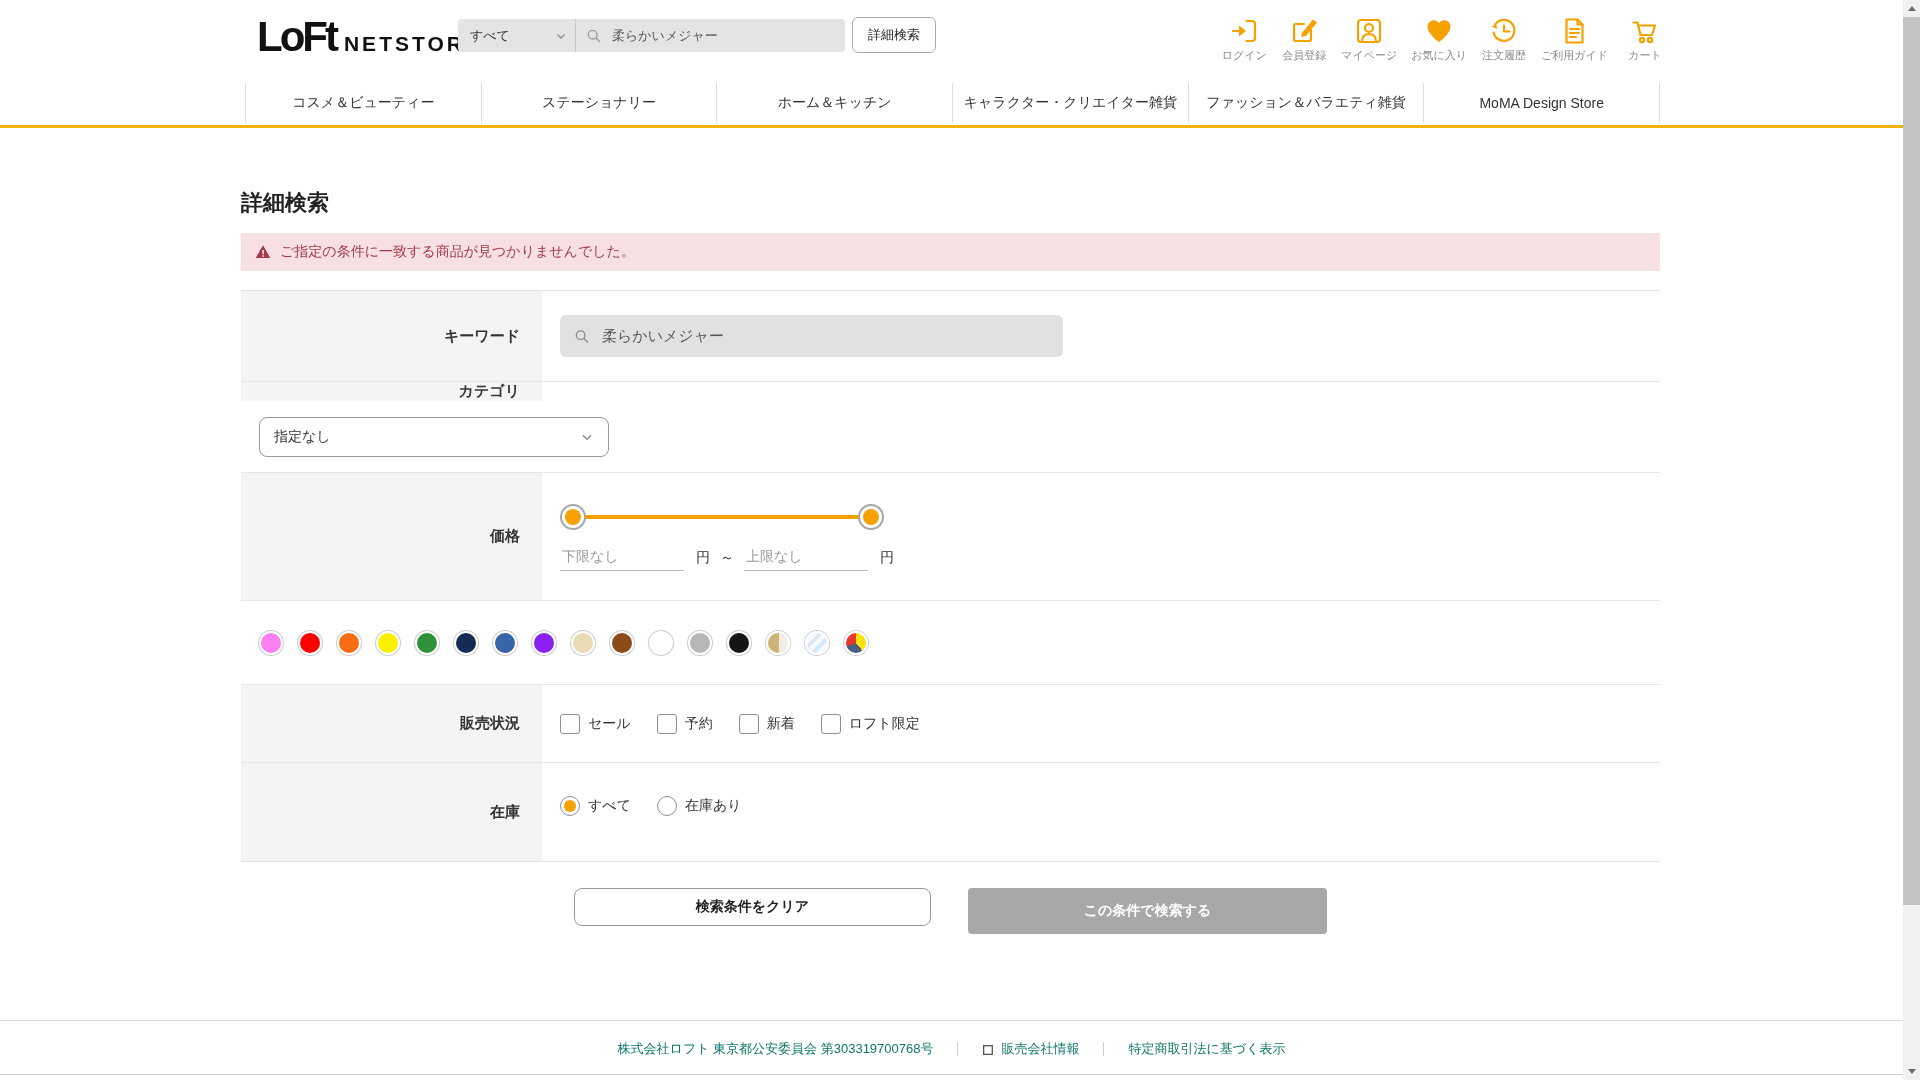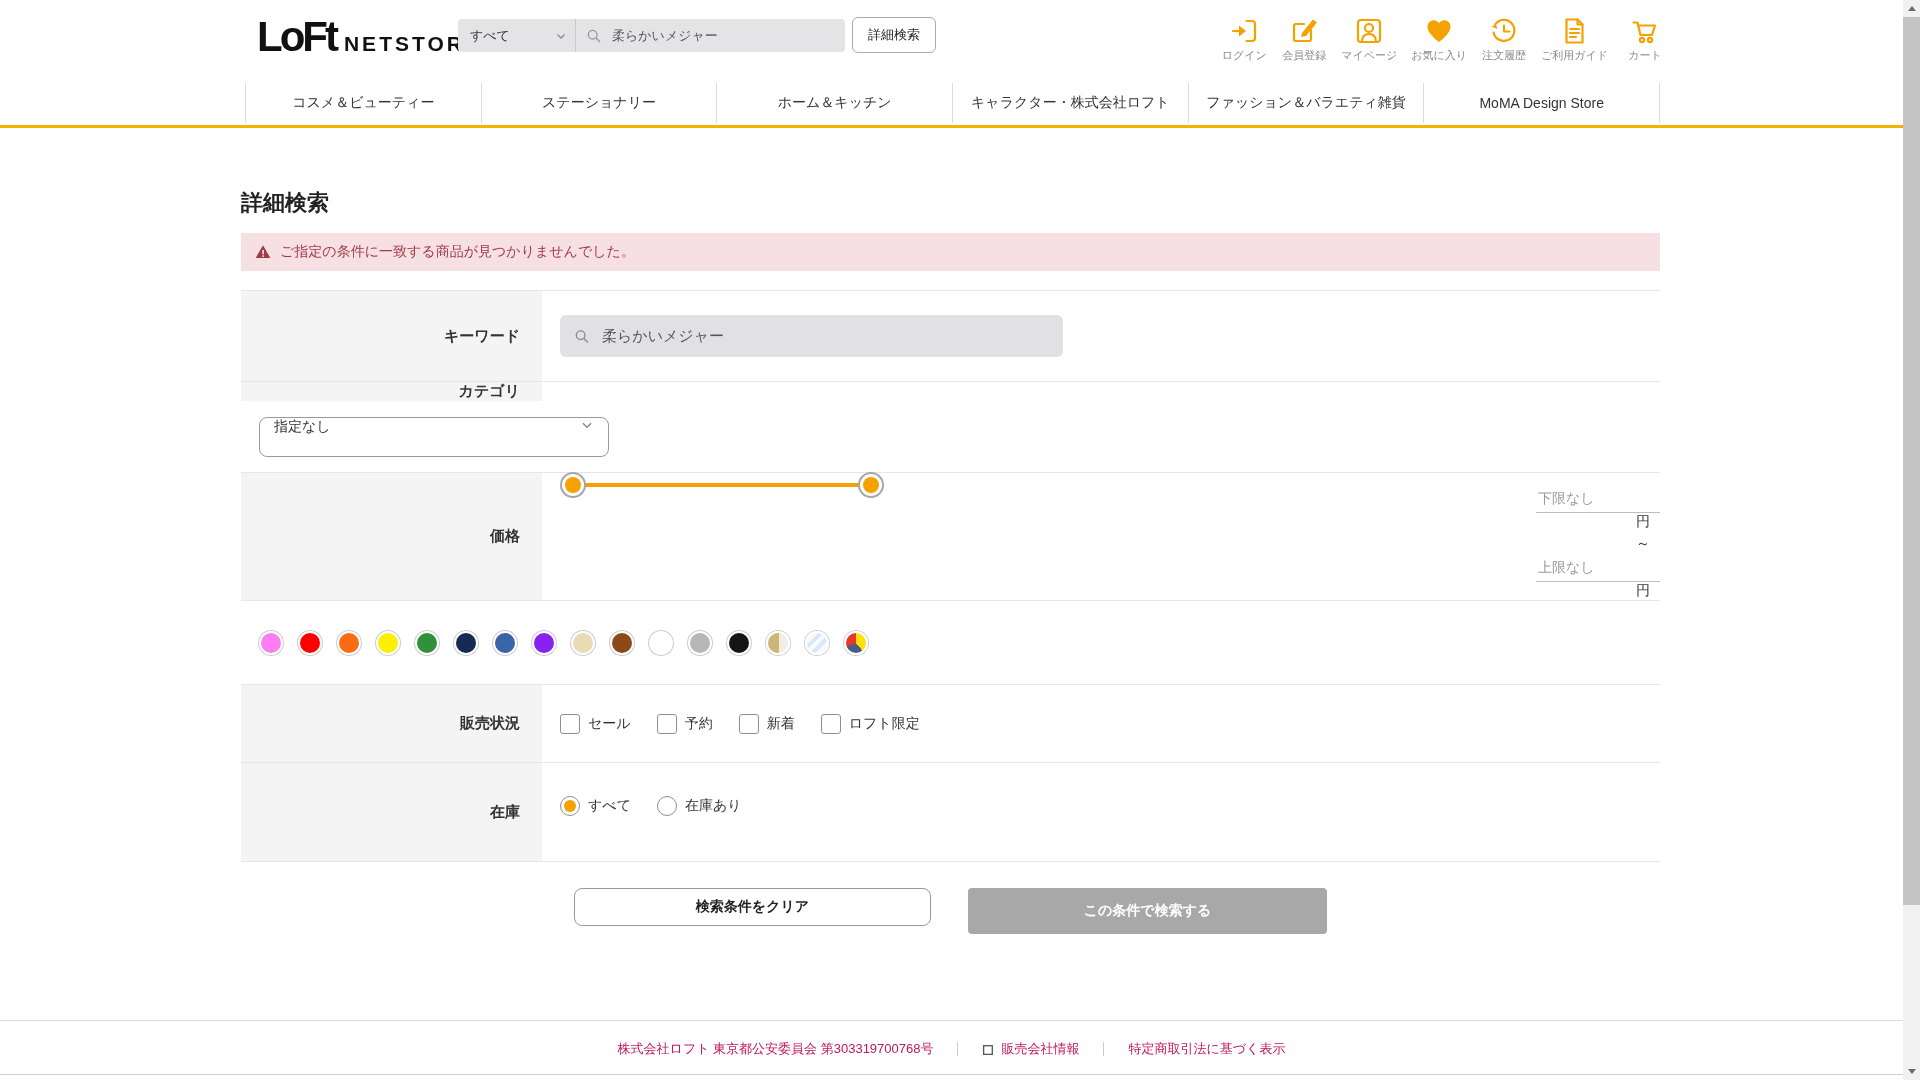--- a/index.html
+++ b/index.html
@@ -44,30 +44,30 @@
     padding-right:22px;box-sizing:border-box;font-size:15px;font-weight:600;color:#333;}
   .form-value{flex:1;padding-left:18px;display:flex;flex-direction:column;justify-content:center;}
   .row-keyword{height:90px;} .row-category{height:90px;flex-direction:column;} .row-price{height:127px;}
   .row-color{height:83px;} .row-status{height:77px;} .row-stock{height:98px;}
 
   .kw-input{width:503px;height:42px;background:#E1E1E4;border-radius:6px;display:flex;align-items:center;
     padding:0 14px;gap:10px;box-sizing:border-box;}
   .kw-input input{background:transparent;border:0;outline:0;font-size:15px;color:#555;width:100%;font-family:inherit;}
 
   .cat-select{width:350px;height:40px;border:1px solid #9A9A9A;border-radius:8px;background:#fff;display:flex;
-    justify-content:space-between;padding:0 14px;font-size:14px;color:#333;
+    align-items:center;justify-content:space-between;padding:0 14px;font-size:14px;color:#333;
     box-sizing:border-box;cursor:pointer;}
 
   .slider{position:relative;width:324px;height:26px;margin:2px 0 16px 0;}
   .slider-track{position:absolute;left:13px;right:13px;top:11px;height:4px;background:#F5A100;}
   .slider-handle{position:absolute;top:0;width:22px;height:22px;border:2px solid #A6A6A6;border-radius:50%;
     background:#fff;cursor:pointer;}
   .slider-handle::after{content:"";position:absolute;inset:3px;border-radius:50%;background:#F5A100;}
   .slider-handle.left{left:0;} .slider-handle.right{right:0;}
-  .price-inputs{display:flex;align-items:flex-end;font-size:14px;color:#333;flex-direction:column;}
+  .price-inputs{display:flex;align-items:flex-end;font-size:14px;color:#333;}
   .price-field{width:120px;border:0;border-bottom:1px solid #BDBDBD;font-size:14px;color:#555;background:transparent;
     padding:2px 2px 6px;outline:none;font-family:inherit;}
   .price-field::placeholder{color:#999;}
   .unit{margin:0 10px 4px 12px;} .tilde{margin:0 10px 4px 0;}
 
   .swatches{display:flex;gap:15px;align-items:center;}
   .swatch{width:24px;height:24px;border-radius:50%;border:2px solid #fff;
     box-shadow:0 0 0 1px #CDCDCD;box-sizing:border-box;cursor:pointer;}
 
   .checks{display:flex;gap:26px;}
@@ -81,21 +81,21 @@
   .stock-note{font-size:13px;color:#777;}
 
   .actions{position:absolute;left:241px;top:888px;width:1419px;display:flex;justify-content:center;gap:37px;}
   .btn-clear{width:357px;height:38px;background:#fff;border:1px solid #999;border-radius:8px;font-size:14px;
     font-weight:700;color:#222;cursor:pointer;font-family:inherit;}
   .btn-submit{width:359px;height:46px;background:#A8A8A8;border:0;border-radius:4px;font-size:14px;
     font-weight:700;color:#fff;cursor:pointer;font-family:inherit;}
 
   
   .footer{position:absolute;left:0;top:1020px;width:1903px;border-top:1px solid #DDD;}
-  .footer-inner{display:flex;justify-content:center;align-items:center;margin-top:19px;font-size:13px;color:#be185d;}
+  .footer-inner{display:flex;justify-content:center;align-items:center;margin-top:19px;font-size:13px;color:#0f766e;}
   .f-link{display:flex;align-items:center;gap:6px;cursor:pointer;}
   .fdiv{width:1px;height:14px;background:#CCC;margin:0 24px;}
   .footer-bottom-line{position:absolute;left:0;top:1074px;width:1903px;border-top:1px solid #CFCFCF;}
 
   
   .scrollbar{position:absolute;right:0;top:0;width:17px;height:1080px;background:#F1F1F1;}
   .sb-btn{position:absolute;left:0;width:17px;height:17px;display:flex;align-items:center;justify-content:center;cursor:pointer;}
   .sb-up{top:0;} .sb-down{bottom:0;}
   .tri-up{width:0;height:0;border-left:4px solid transparent;border-right:4px solid transparent;border-bottom:5px solid #6A6A6A;}
   .tri-down{width:0;height:0;border-left:4px solid transparent;border-right:4px solid transparent;border-top:5px solid #6A6A6A;}
@@ -198,21 +198,21 @@
         </svg>
       </span>
       <span class="u-label">カート</span>
     </div>
   </div>
 
   <nav class="nav">
     <div class="nav-item">コスメ＆ビューティー</div>
     <div class="nav-item">ステーショナリー</div>
     <div class="nav-item">ホーム＆キッチン</div>
-    <div class="nav-item">キャラクター・株式会社ロフト</div>
+    <div class="nav-item">キャラクター・クリエイター雑貨</div>
     <div class="nav-item">ファッション＆バラエティ雑貨</div>
     <div class="nav-item">MoMA Design Store</div>
   </nav>
   <div class="yellow-line" style="background: rgb(242, 179, 0);"></div>
 
   <h1 class="page-title">詳細検索</h1>
 
   <div class="alert" style="background: rgb(246, 224, 227);">
     <svg width="16" height="16" viewBox="0 0 24 24">
       <path d="M12 2 L23 21 H1 Z" fill="#A13B49"></path>

